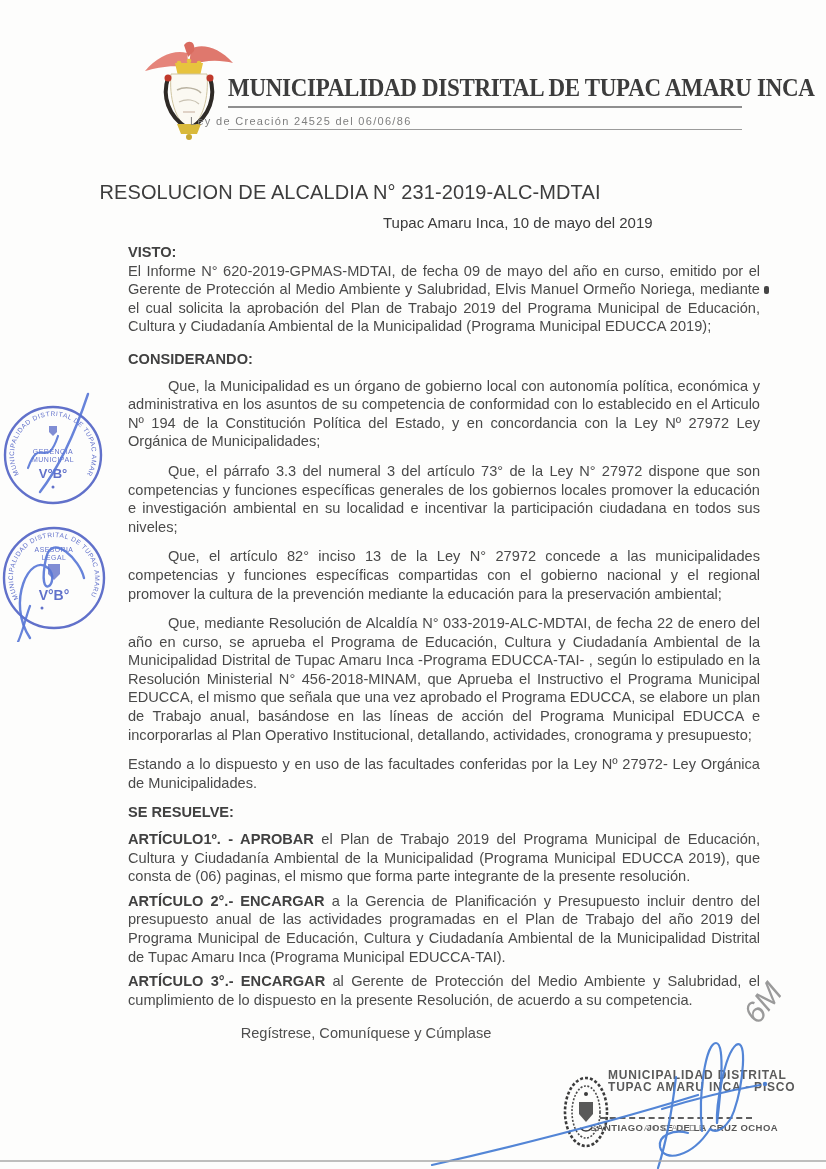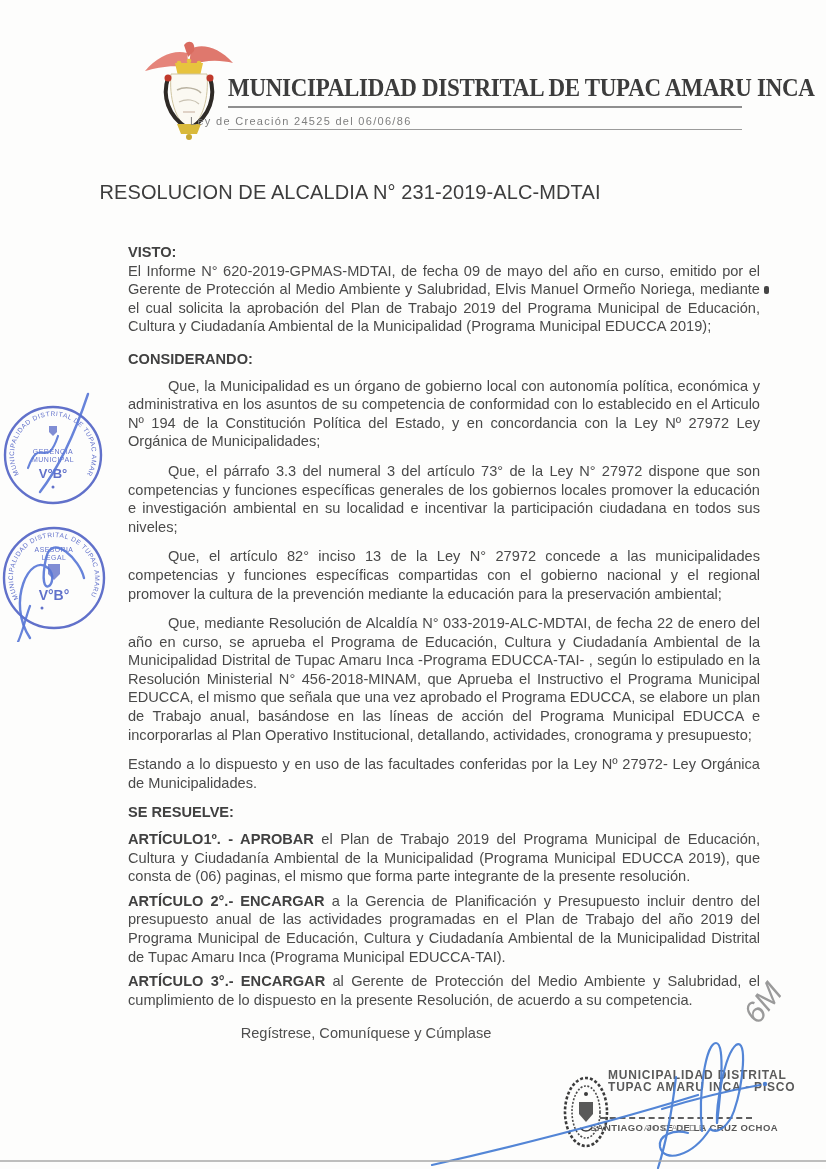--- a/index.html
+++ b/index.html
@@ -94,20 +94,21 @@
   </svg>
 
   <div class="header-block">
     <div class="org-name">MUNICIPALIDAD DISTRITAL DE TUPAC AMARU INCA</div>
     <div class="hdr-line1"></div>
     <div class="law-line">Ley de Creación 24525 del 06/06/86</div>
     <div class="hdr-line2"></div>
   </div>
 
   <div class="doc-title">RESOLUCION DE ALCALDIA N° 231-2019-ALC-MDTAI</div>
+  <div class="dateline">Tupac Amaru Inca, 10 de mayo del 2019</div>
 
   <div class="body">
     <p class="sec-label">VISTO:</p>
     <p class="para">El Informe N° 620-2019-GPMAS-MDTAI, de fecha 09 de mayo del año en curso, emitido por el Gerente de Protección al Medio Ambiente y Salubridad, Elvis Manuel Ormeño Noriega, mediante el cual solicita la aprobación del Plan de Trabajo 2019 del Programa Municipal de Educación, Cultura y Ciudadanía Ambiental de la Municipalidad (Programa Municipal EDUCCA 2019);</p>
 
     <p class="sec-label gap-sm" style="margin-top:14px">CONSIDERANDO:</p>
     <p class="para ind">Que, la Municipalidad es un órgano de gobierno local con autonomía política, económica y administrativa en los asuntos de su competencia de conformidad con lo establecido en el Articulo Nº 194 de la Constitución Política del Estado, y en concordancia con la Ley Nº 27972 Ley Orgánica de Municipalidades;</p>
     <p class="para ind">Que, el párrafo 3.3 del numeral 3 del artículo 73° de la Ley N° 27972 dispone que son competencias y funciones específicas generales de los gobiernos locales promover la educación e investigación ambiental en su localidad e incentivar la participación ciudadana en todos sus niveles;</p>
     <p class="para ind">Que, el artículo 82° inciso 13 de la Ley N° 27972 concede a las municipalidades competencias y funciones específicas compartidas con el gobierno nacional y el regional promover la cultura de la prevención mediante la educación para la preservación ambiental;</p>
     <p class="para ind">Que, mediante Resolución de Alcaldía N° 033-2019-ALC-MDTAI, de fecha 22 de enero del año en curso, se aprueba el Programa de Educación, Cultura y Ciudadanía Ambiental de la Municipalidad Distrital de Tupac Amaru Inca -Programa EDUCCA-TAI- , según lo estipulado en la Resolución Ministerial N° 456-2018-MINAM, que Aprueba el Instructivo el Programa Municipal EDUCCA, el mismo que señala que una vez aprobado el Programa EDUCCA, se elabore un plan de Trabajo anual, basándose en las líneas de acción del Programa Municipal EDUCCA e incorporarlas al Plan Operativo Institucional, detallando, actividades, cronograma y presupuesto;</p>

